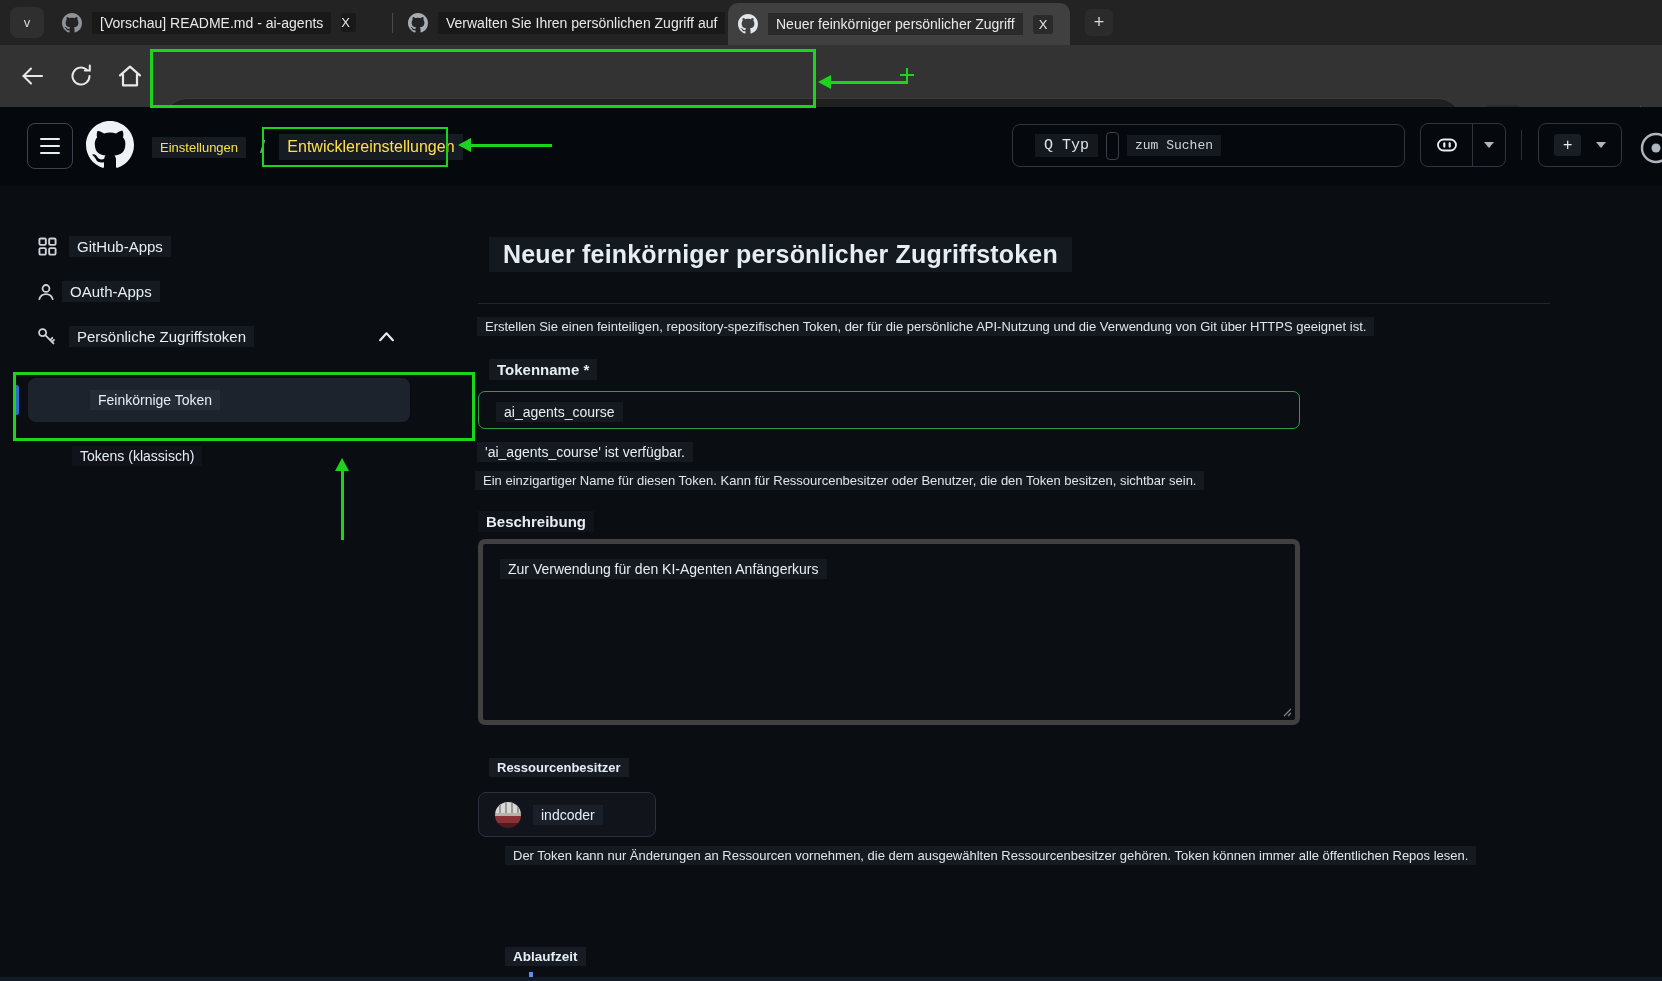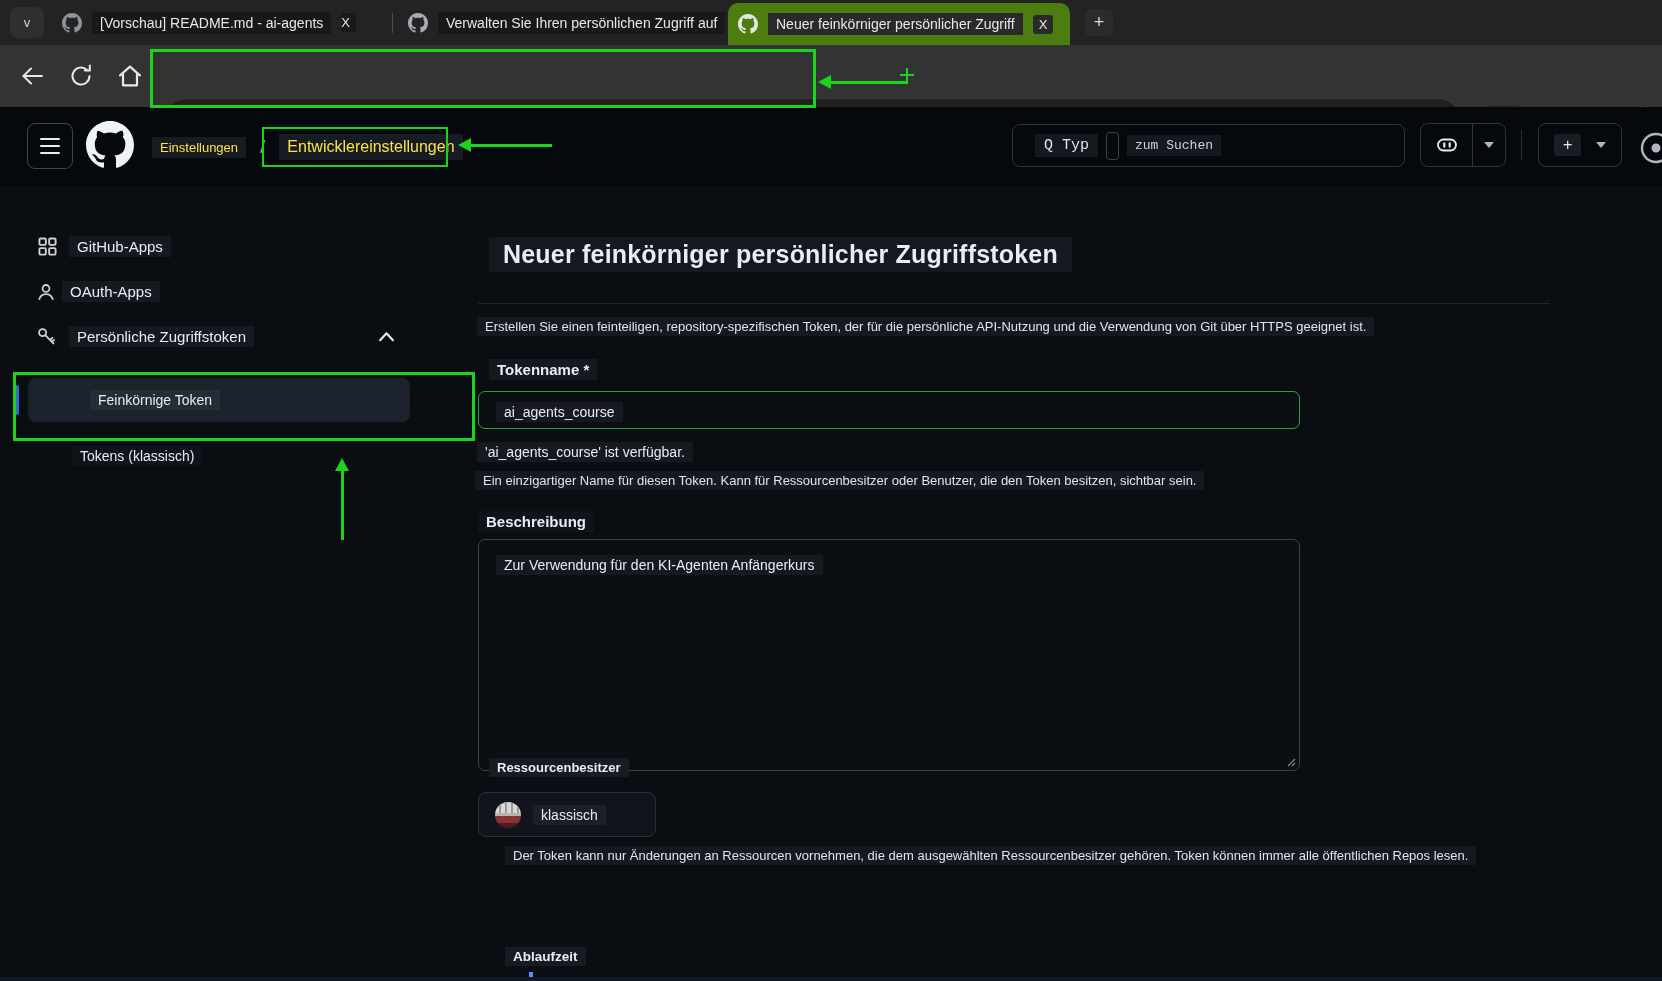--- a/index.html
+++ b/index.html
@@ -5,21 +5,21 @@
   html,body{margin:0;padding:0;background:#000;}
   .screen{position:relative;width:1662px;height:981px;background:#0a0d12;overflow:hidden;
           font-family:"Liberation Sans",sans-serif;color:#e6edf3;}
   .abs{position:absolute;}
   svg{display:block;}
   
   .tabstrip{position:absolute;left:0;top:0;width:1662px;height:45px;background:#232323;}
   .vtab-btn{position:absolute;left:10px;top:7px;width:34px;height:31px;background:#2f2f2f;border-radius:8px;
             display:flex;align-items:center;justify-content:center;color:#d9d9d9;font-size:13px;}
   .tab{position:absolute;top:0;height:45px;display:flex;align-items:center;gap:10px;padding:0 10px;}
-  .tab.active{background:#4d7c0f;border-radius:10px 10px 0 0;text-align:right;}
+  .tab.active{background:#404040;border-radius:10px 10px 0 0;text-align:right;}
   .tab-title{background:#191919;color:#e8e8e8;font-size:14px;padding:3px 8px;white-space:nowrap;}
   .tab.active .tab-title{background:#2a2a2a;}
   .tab-close{color:#e8e8e8;font-size:13px;padding:2px 6px;background:#2a2a2a;border-radius:3px;}
   .tab-sep{position:absolute;left:392px;top:13px;width:1px;height:20px;background:#4a4a4a;}
   .newtab{position:absolute;left:1085px;top:9px;width:28px;height:27px;border-radius:6px;color:#d9d9d9;
           font-size:18px;display:flex;align-items:center;justify-content:center;background:#2b2b2b;}
   .toolbar{position:absolute;left:0;top:45px;width:1662px;height:62px;background:#333333;}
   .addressbar{position:absolute;left:163px;top:53px;width:1297px;height:48px;border-radius:24px;background:#202020;
               border:1px solid #3a3a3a;display:flex;align-items:center;}
   .copilot-badge{width:30px;height:30px;border-radius:9px;background:#0d0d0d;margin-left:12px;
@@ -301,31 +301,31 @@
     <span class="chip abs small" style="left:477px;top:131px;">Erstellen Sie einen feinteiligen, repository-spezifischen Token, der für die persönliche API-Nutzung und die Verwendung von Git über HTTPS geeignet ist.</span>
 
     <span class="chip abs lbl15" style="left:489px;top:173px;">Tokenname *</span>
     <div class="fld" style="left:478px;top:205px;width:822px;height:38px;border:1.5px solid #2ea043;">
       <span class="chip" style="position:absolute;left:17px;top:10px;font-size:14px;">ai_agents_course</span>
     </div>
     <span class="chip abs" style="left:477px;top:256px;font-size:14px;">'ai_agents_course' ist verfügbar.</span>
     <span class="chip abs small" style="left:475px;top:285px;">Ein einzigartiger Name für diesen Token. Kann für Ressourcenbesitzer oder Benutzer, die den Token besitzen, sichtbar sein.</span>
 
     <span class="chip abs lbl15" style="left:478px;top:325px;background:#10141a;">Beschreibung</span>
-    <div class="fld" style="left:478px;top:353px;width:822px;height:232px;border:1px solid #404040;">
+    <div class="fld" style="left:478px;top:353px;width:822px;height:186px;border:5px solid #404040;">
       <span class="chip" style="position:absolute;left:17px;top:15px;font-size:14px;">Zur Verwendung für den KI-Agenten Anfängerkurs</span>
       <svg style="position:absolute;right:3px;bottom:3px;" width="9" height="9" viewBox="0 0 9 9" stroke="#7d8590" stroke-width="1.2">
           <path d="M8 1 1 8M8 5 5 8"></path>
         </svg>
     </div>
 
     <span class="chip abs" style="left:489px;top:572px;font-size:13px;font-weight:600;background:#171c24;">Ressourcenbesitzer</span>
     <div class="fld" style="left:478px;top:606px;width:178px;height:45px;border:1px solid #2b313a;background:#11151b;border-radius:8px;display:flex;align-items:center;gap:12px;padding-left:16px;">
       <div class="avatar"></div>
-      <span class="chip" style="font-size:14px;background:#1a2029;">klassisch</span>
+      <span class="chip" style="font-size:14px;background:#1a2029;">indcoder</span>
     </div>
     <span class="chip abs small" style="left:477px;top:660px;margin-left:28px;">Der Token kann nur Änderungen an Ressourcen vornehmen, die dem ausgewählten Ressourcenbesitzer gehören. Token können immer alle öffentlichen Repos lesen.</span>
 
     <span class="chip abs" style="left:505px;top:761px;font-size:13.5px;font-weight:600;background:#171c24;">Ablaufzeit</span>
     <div class="abs" style="left:529px;top:786px;width:4px;height:6px;background:#5b8ef7;"></div>
   </div>
 
   <div class="abs" style="left:0;top:977px;width:1662px;height:4px;background:#131a27;"></div>
 
   <div class="anno" style="left:150px;top:49px;width:660px;height:53px;"></div>

